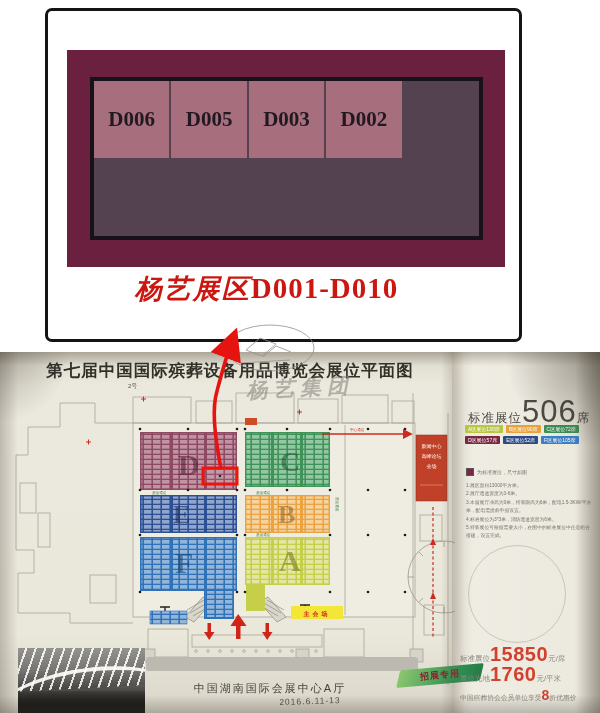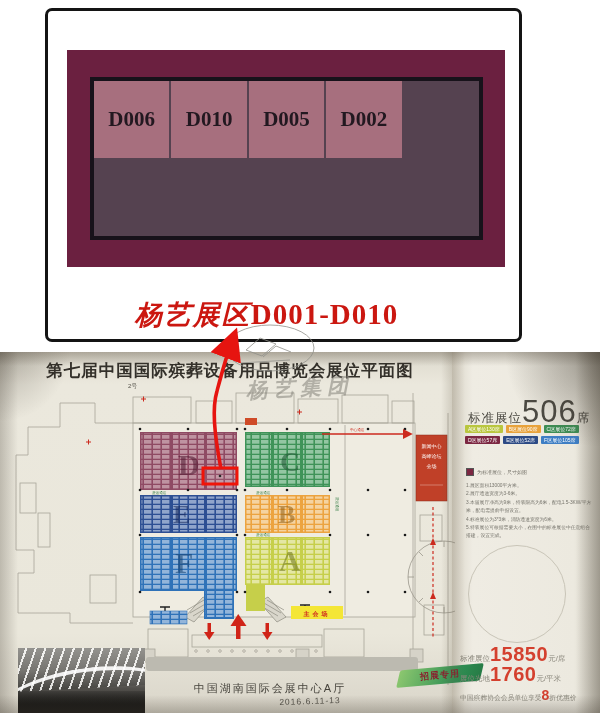--- a/index.html
+++ b/index.html
@@ -7,21 +7,21 @@
           font-family:"Liberation Sans",sans-serif;}
   
   .topbox{position:absolute;left:45px;top:8px;width:471px;height:328px;background:#fff;
           border:3px solid #141414;border-radius:7px;}
   .maroon{position:absolute;left:67px;top:50px;width:438px;height:217px;background:#6b2040;}
   .bgrid{position:absolute;left:90px;top:77px;width:385px;height:155px;border:4px solid #17121a;
          background:#554250;display:grid;grid-template-columns:repeat(5,1fr);
          grid-template-rows:repeat(2,1fr);gap:2px;}
   .bcell{background:#a76f7e;display:flex;align-items:center;justify-content:center;
          font-family:"Liberation Serif",serif;font-weight:700;font-size:21px;color:#221820;}
-  .caption{position:absolute;left:45px;top:297px;width:443px;text-align:center;color:#cb1710;
+  .caption{position:absolute;left:45px;top:271px;width:443px;text-align:center;color:#cb1710;
            white-space:nowrap;}
   .cap-zone{font-family:"Liberation Serif",serif;font-style:italic;font-weight:700;font-size:27px;
             letter-spacing:2px;}
   .cap-range{font-family:"Liberation Serif",serif;font-weight:700;font-size:29px;letter-spacing:1px;}
   
   .photo{position:absolute;left:0;top:352px;width:600px;height:361px;
          background:linear-gradient(180deg,#dcd8cc,#ebe8dd 9%,#eae7db 78%,#d9d5c9);}
   .rightpage{position:absolute;left:452px;top:352px;width:148px;height:361px;
          background:linear-gradient(90deg,#d8d3c6,#efece3 14%,#ece9df 82%,#d5d1c4);}
   .ptitle{position:absolute;left:0;top:360px;width:460px;text-align:center;
@@ -86,22 +86,22 @@
 </style>
 </head>
 <body>
 
 <div id="canvas">
 
   <div class="topbox"></div>
   <div class="maroon" style="background-color: rgb(107, 32, 64);"></div>
   <div class="bgrid">
     <div class="bcell">D006</div>
-    <div class="bcell">D010</div>
     <div class="bcell">D005</div>
+    <div class="bcell">D003</div>
     <div class="bcell">D002</div>
   </div>
   <div class="caption" style="color: rgb(203, 23, 16);">
     <span class="cap-zone">杨艺展区</span><span class="cap-range">D001-D010</span>
   </div>
 
   <div class="photo"></div>
   <div class="rightpage"></div>
 
   <div class="ptitle">第七届中国国际殡葬设备用品博览会展位平面图</div>

